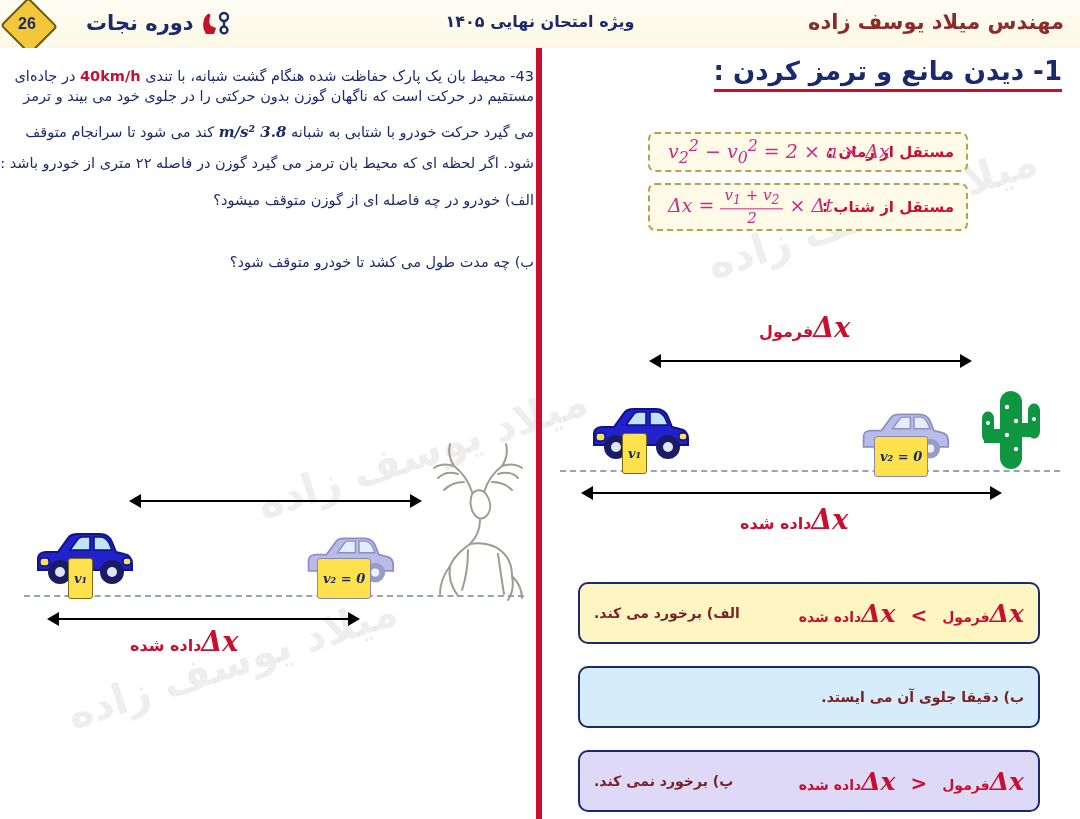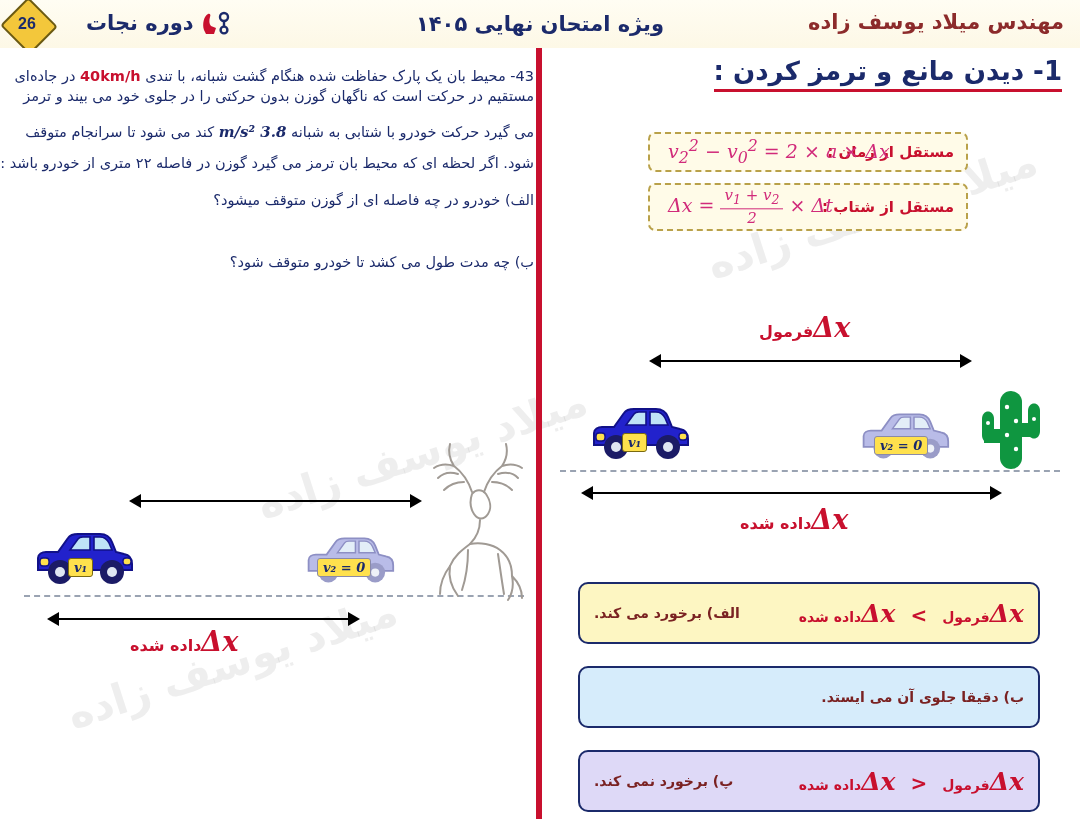--- a/index.html
+++ b/index.html
@@ -37,21 +37,21 @@
   #hdr-course{
     left:86px;top:11px;
     color:#1b2a6b;font-weight:bold;font-size:21px;
     font-family:"DejaVu Sans",sans-serif;
   }
   #hdr-logo{
     position:absolute;left:198px;top:8px;width:36px;height:32px;
   }
   #hdr-center{
     left:50%;transform:translateX(-50%);top:12px;
-    color:#1b2a6b;font-weight:bold;font-size:21px;
+    color:#1b2a6b;font-weight:bold;font-size:16px;
   }
   #hdr-right{
     right:16px;top:10px;
     color:#8c2b2b;font-weight:bold;font-size:21px;
   }
   
   #page{
     position:absolute;left:0;top:48px;width:1080px;height:771px;background:#fff;
   }
   #divider{
@@ -119,21 +119,21 @@
   }
   .q-em{color:#c8102e;font-weight:bold;}
   .q-math{font-family:"DejaVu Serif",serif;font-style:italic;font-weight:bold;color:#1b2a6b;font-size:15px;}
   #scene-l{position:absolute;left:10px;top:380px;width:520px;height:260px;}
 
   
   .car{position:absolute;}
   .vlabel{
     position:absolute;background:#ffe14d;border:1.5px solid #7a6a10;
     border-radius:3px;color:#1b2a6b;font-style:italic;font-weight:bold;
-    font-family:"DejaVu Serif",serif;padding:1px 5px;font-size:13px;
+    font-family:"DejaVu Serif",serif;padding:12px 5px;font-size:13px;
   }
   .vlabel.ghost{background:#ffe14d;border-color:#8a8aa8;}
   .arrow-line{position:absolute;height:2px;background:#000;}
   .arrow-head{position:absolute;width:0;height:0;}
   .ah-left{border-top:7px solid transparent;border-bottom:7px solid transparent;border-right:12px solid #000;}
   .ah-right{border-top:7px solid transparent;border-bottom:7px solid transparent;border-left:12px solid #000;}
 </style>
 </head>
 <body>
 

